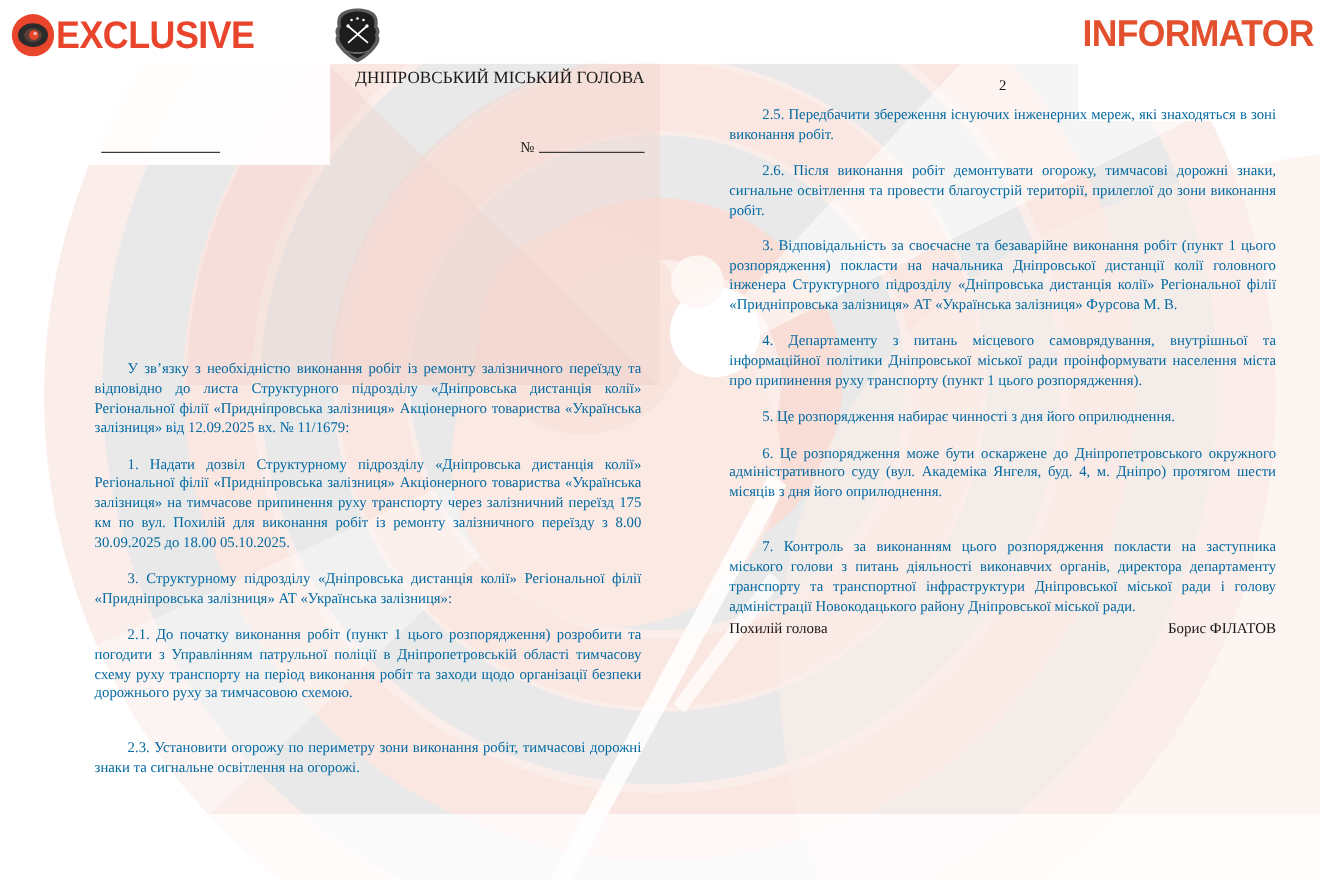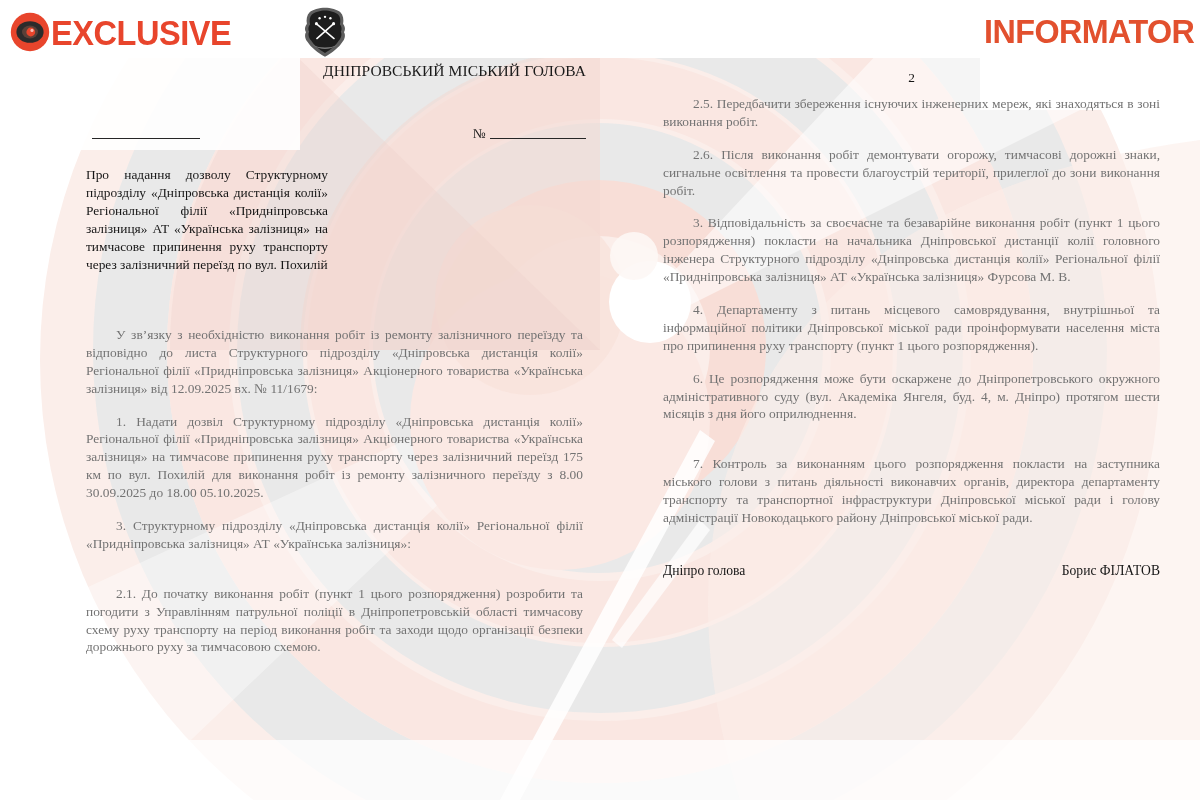--- a/index.html
+++ b/index.html
@@ -154,21 +154,21 @@
   }
   #col-left  { left: 86px;  top: 326px; width: 497px; }
   #col-right { left: 663px; top: 70px;  width: 497px; }
 
   .para {
     font-size: 13.4px;
     line-height: 1.335;
     text-align: justify;
     text-indent: 30px;
     margin-bottom: 15px;
-    color: #737373;
+    color: #0369a1;
   }
   .para:last-child { margin-bottom: 0; margin-top: 32px; }
 
   #page-number {
     text-align: center;
     font-size: 13.4px;
     margin-bottom: 9px;
     color: #161616;
   }
 
@@ -268,39 +268,38 @@
   <div id="doc-heading">
     <div class="line1">ДНІПРОВСЬКИЙ МІСЬКИЙ ГОЛОВА</div>
   </div>
 
   <div id="fill-row">
     <div class="rule" id="rule-date"></div>
     <span id="no-mark">№</span>
     <div class="rule" id="rule-number"></div>
   </div>
 
-  <div id="subject-block">
-    <p>Про надання дозволу Структурному підрозділу «Дніпровська дистанція колії» Регіональної філії «Придніпровська залізниця» АТ «Українська залізниця» на тимчасове припинення руху транспорту через залізничний переїзд по вул. Похилій</p>
-  </div>
 
   <div class="col" id="col-left">
     <p class="para">У зв’язку з необхідністю виконання робіт із ремонту залізничного переїзду та відповідно до листа Структурного підрозділу «Дніпровська дистанція колії» Регіональної філії «Придніпровська залізниця» Акціонерного товариства «Українська залізниця» від 12.09.2025 вх. № 11/1679:</p>
     <p class="para">1. Надати дозвіл Структурному підрозділу «Дніпровська дистанція колії» Регіональної філії «Придніпровська залізниця» Акціонерного товариства «Українська залізниця» на тимчасове припинення руху транспорту через залізничний переїзд 175 км по вул. Похилій для виконання робіт із ремонту залізничного переїзду з 8.00 30.09.2025 до 18.00 05.10.2025.</p>
     <p class="para">3. Структурному підрозділу «Дніпровська дистанція колії» Регіональної філії «Придніпровська залізниця» АТ «Українська залізниця»:</p>
     <p class="para">2.1. До початку виконання робіт (пункт 1 цього розпорядження) розробити та погодити з Управлінням патрульної поліції в Дніпропетровській області тимчасову схему руху транспорту на період виконання робіт та заходи щодо організації безпеки дорожнього руху за тимчасовою схемою.</p>
+    <p class="para">2.3. Установити огорожу по периметру зони виконання робіт, тимчасові дорожні знаки та сигнальне освітлення на огорожі.</p>
   </div>
 
   <div class="col" id="col-right">
     <div id="page-number">2</div>
     <p class="para">2.5. Передбачити збереження існуючих інженерних мереж, які знаходяться в зоні виконання робіт.</p>
     <p class="para">2.6. Після виконання робіт демонтувати огорожу, тимчасові дорожні знаки, сигнальне освітлення та провести благоустрій території, прилеглої до зони виконання робіт.</p>
     <p class="para">3. Відповідальність за своєчасне та безаварійне виконання робіт (пункт 1 цього розпорядження) покласти на начальника Дніпровської дистанції колії головного інженера Структурного підрозділу «Дніпровська дистанція колії» Регіональної філії «Придніпровська залізниця» АТ «Українська залізниця» Фурсова М. В.</p>
     <p class="para">4. Департаменту з питань місцевого самоврядування, внутрішньої та інформаційної політики Дніпровської міської ради проінформувати населення міста про припинення руху транспорту (пункт 1 цього розпорядження).</p>
+    <p class="para">5. Це розпорядження набирає чинності з дня його оприлюднення.</p>
     <p class="para">6. Це розпорядження може бути оскаржене до Дніпропетровського окружного адміністративного суду (вул. Академіка Янгеля, буд. 4, м. Дніпро) протягом шести місяців з дня його оприлюднення.</p>
     <p class="para">7. Контроль за виконанням цього розпорядження покласти на заступника міського голови з питань діяльності виконавчих органів, директора департаменту транспорту та транспортної інфраструктури Дніпровської міської ради і голову адміністрації Новокодацького району Дніпровської міської ради.</p>
   </div>
 
   <div id="signature-row">
-    <span>Дніпро голова</span>
+    <span>Похилій голова</span>
     <span>Борис ФІЛАТОВ</span>
   </div>
 
 </div>
 
 </body></html>

